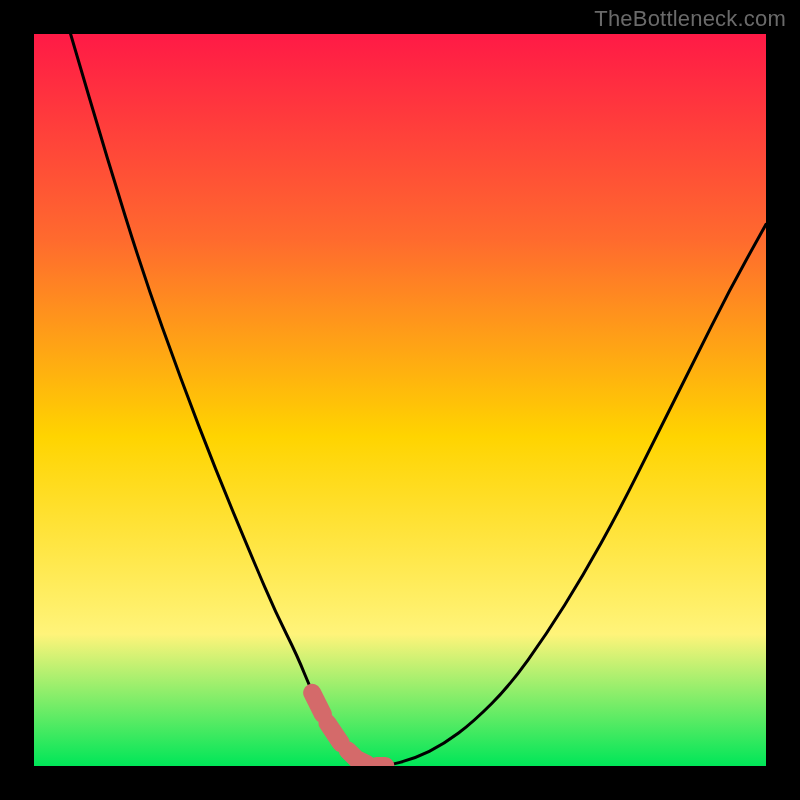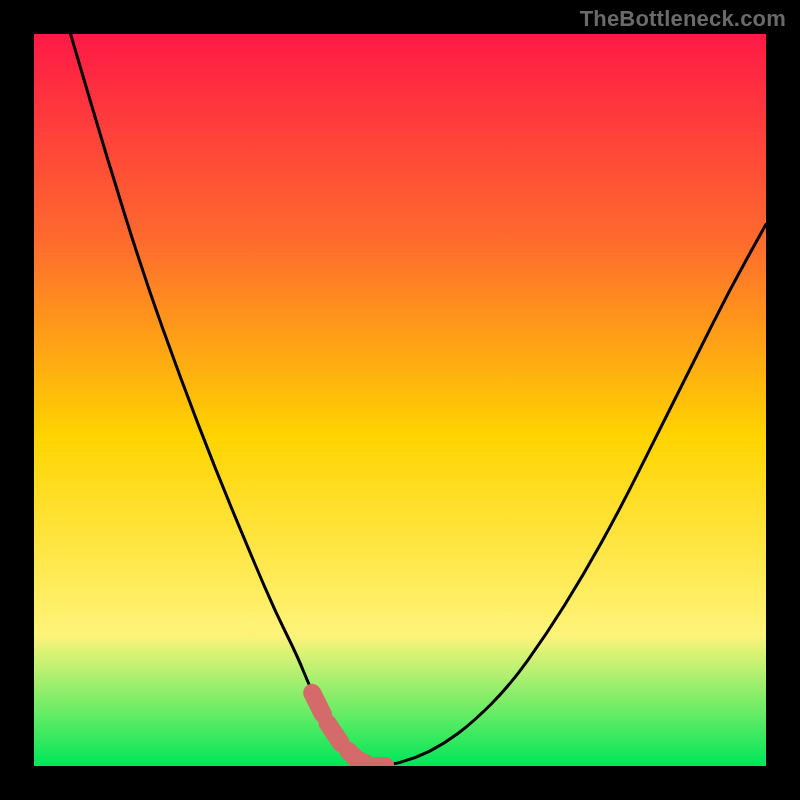--- a/index.html
+++ b/index.html
@@ -18,21 +18,21 @@
     width: 800px;
     height: 800px;
     background: #000;
   }
   .watermark {
     position: absolute;
     top: 6px;
     right: 14px;
     color: #6a6a6a;
     font-size: 22px;
-    font-weight: 700;
+    font-weight: 400;
     letter-spacing: 0.2px;
     z-index: 10;
   }
   .plot {
     position: absolute;
     top: 34px;
     left: 34px;
     width: 732px;
     height: 732px;
   }

